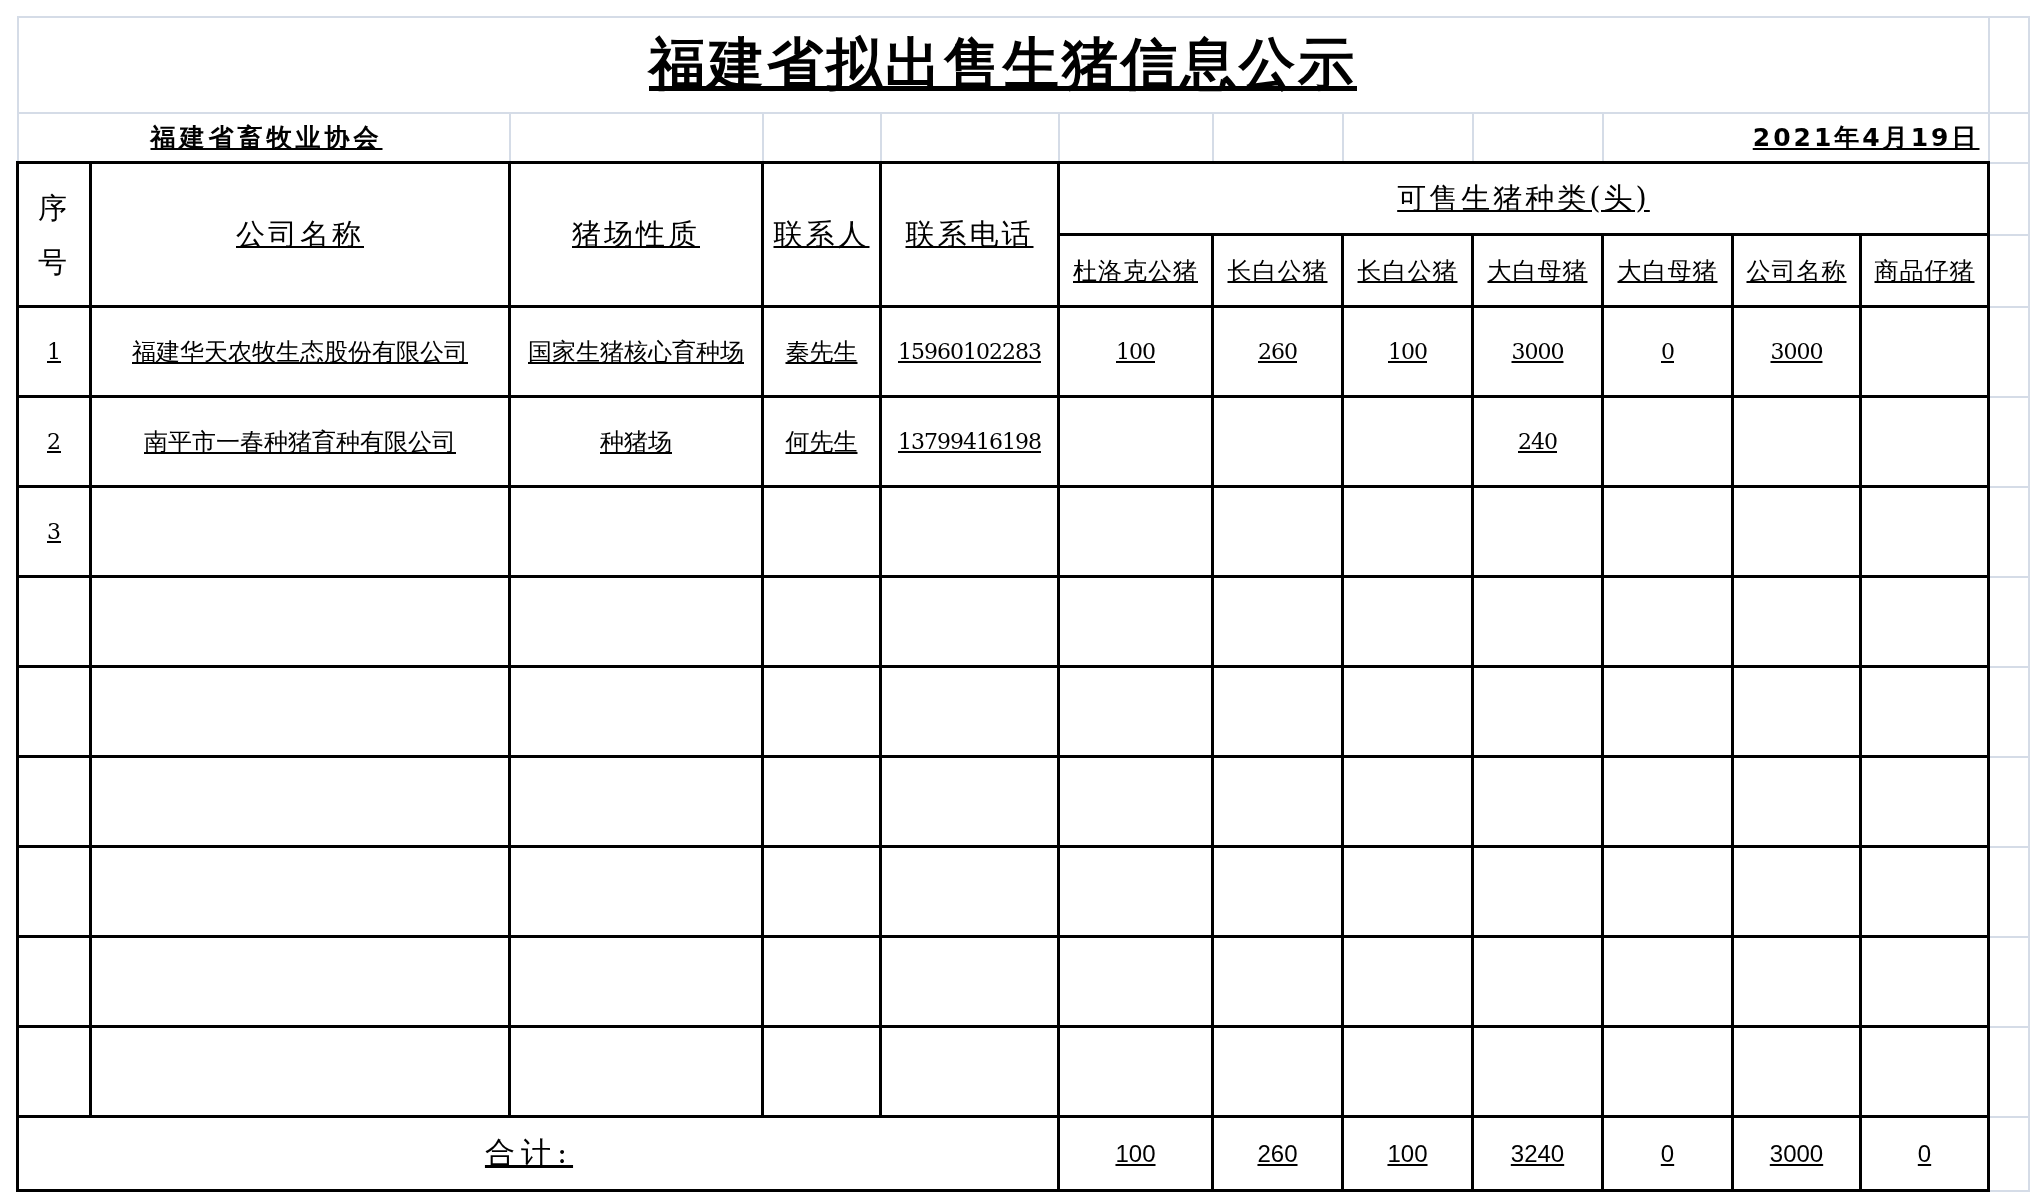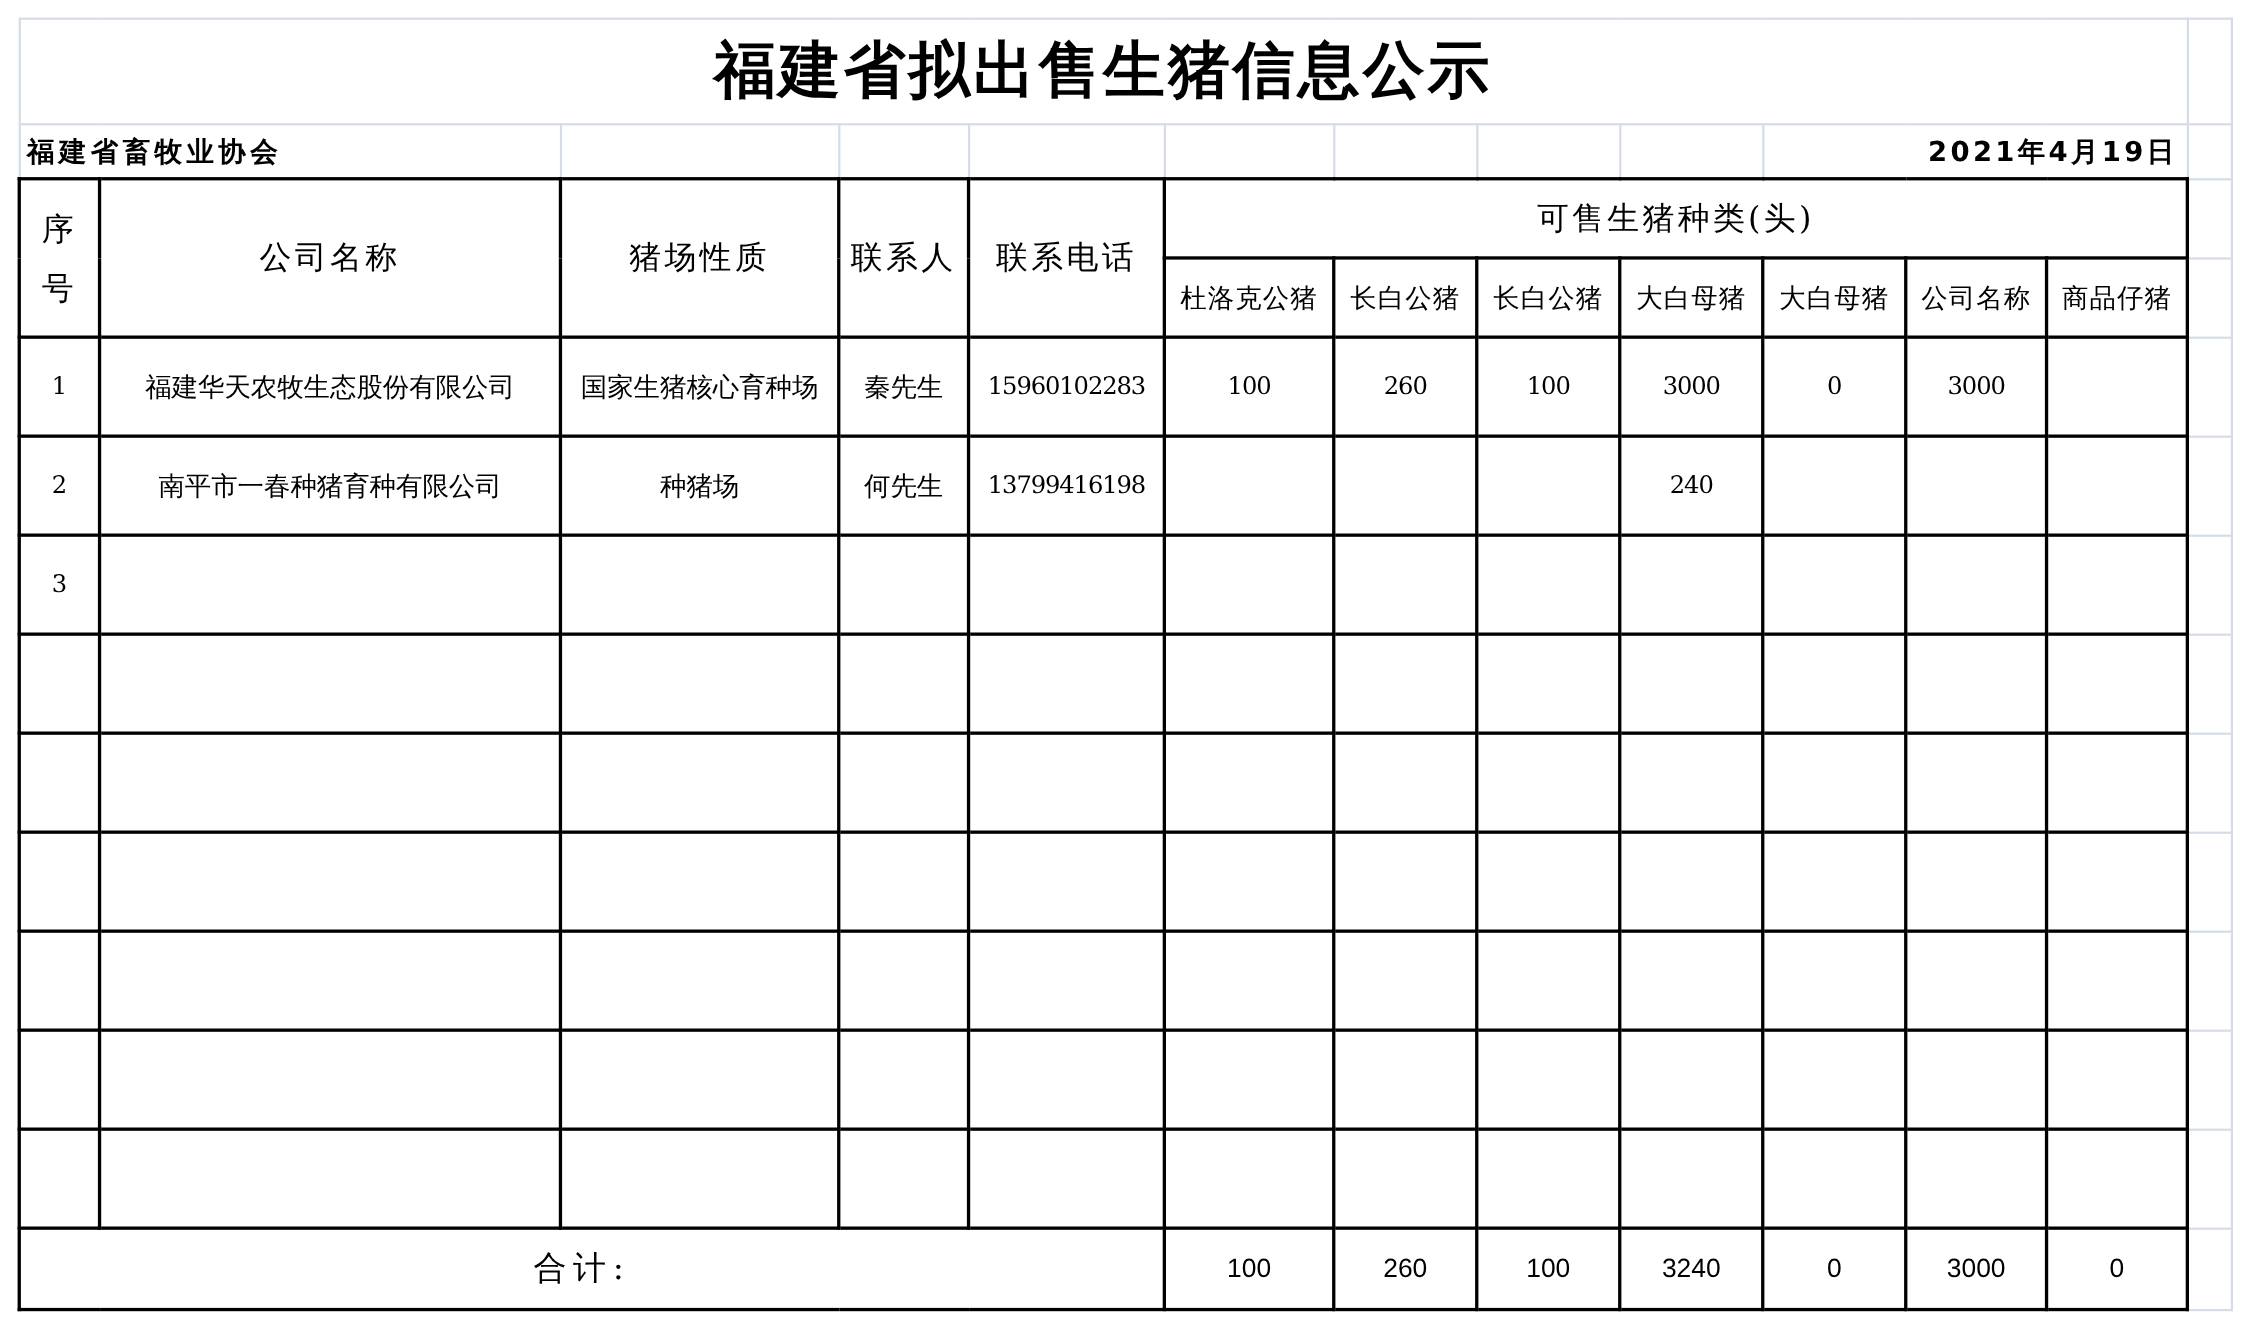--- a/index.html
+++ b/index.html
@@ -1,23 +1,23 @@
 <!DOCTYPE html>
 <html><head>
 <meta charset="utf-8">
 <style>
   html, body { margin: 0; padding: 0; background: #ffffff; }
   body { width: 2040px; height: 1202px; position: relative; overflow: hidden; font-family: "DejaVu Serif", "Liberation Serif", serif; color: #000; }
   .sheet { position: absolute; left: 16px; top: 16px; }
-  table { border-collapse: collapse; table-layout: fixed; }
+  table { border-collapse: collapse; table-layout: fixed; text-decoration: underline; }
   td { padding: 0; text-align: center; vertical-align: middle; overflow: hidden; white-space: nowrap; }
   .light { border: 2px solid #d5dce7; }
   .title-row td.title { height: 94px; font-family: "DejaVu Sans", "Liberation Sans", sans-serif; font-weight: bold; font-size: 56px; letter-spacing: 3px; border: 2px solid #d5dce7; border-bottom: 2px solid #d5dce7; }
   .org-row td { height: 47px; border-left: 2px solid #d5dce7; border-right: 2px solid #d5dce7; border-top: 2px solid #d5dce7; font-family: "DejaVu Sans", "Liberation Sans", sans-serif; font-weight: bold; font-size: 25px; letter-spacing: 4px; }
-  .org-row td.org { text-align: left; padding-left: 6px; }
+  .org-row td.org { text-align: center; padding-left: 6px; }
   .org-row td.date { text-align: right; padding-right: 8px; letter-spacing: 3px; padding-left: 44px; }
   .b { border: 3px solid #000; }
   .hdr td.b { font-family: "DejaVu Serif", "Liberation Serif", serif; font-size: 29px; letter-spacing: 3px; }
   .hdr-top td.group { height: 69px; margin-top: 16px; }
   .hdr-sub td.sub { height: 69px; font-size: 24px !important; letter-spacing: 1px !important; margin-top: 36px; }
   .seq-hdr { line-height: 54px; white-space: normal; }
   .data td.b { height: 87px; font-size: 24px; }
   .data td.seq { font-size: 22px; }
   .data td.num { font-size: 22px; letter-spacing: -1px; }
   .total td.b { height: 71px; font-family: "Liberation Sans", "DejaVu Sans", sans-serif; font-size: 24px; }

